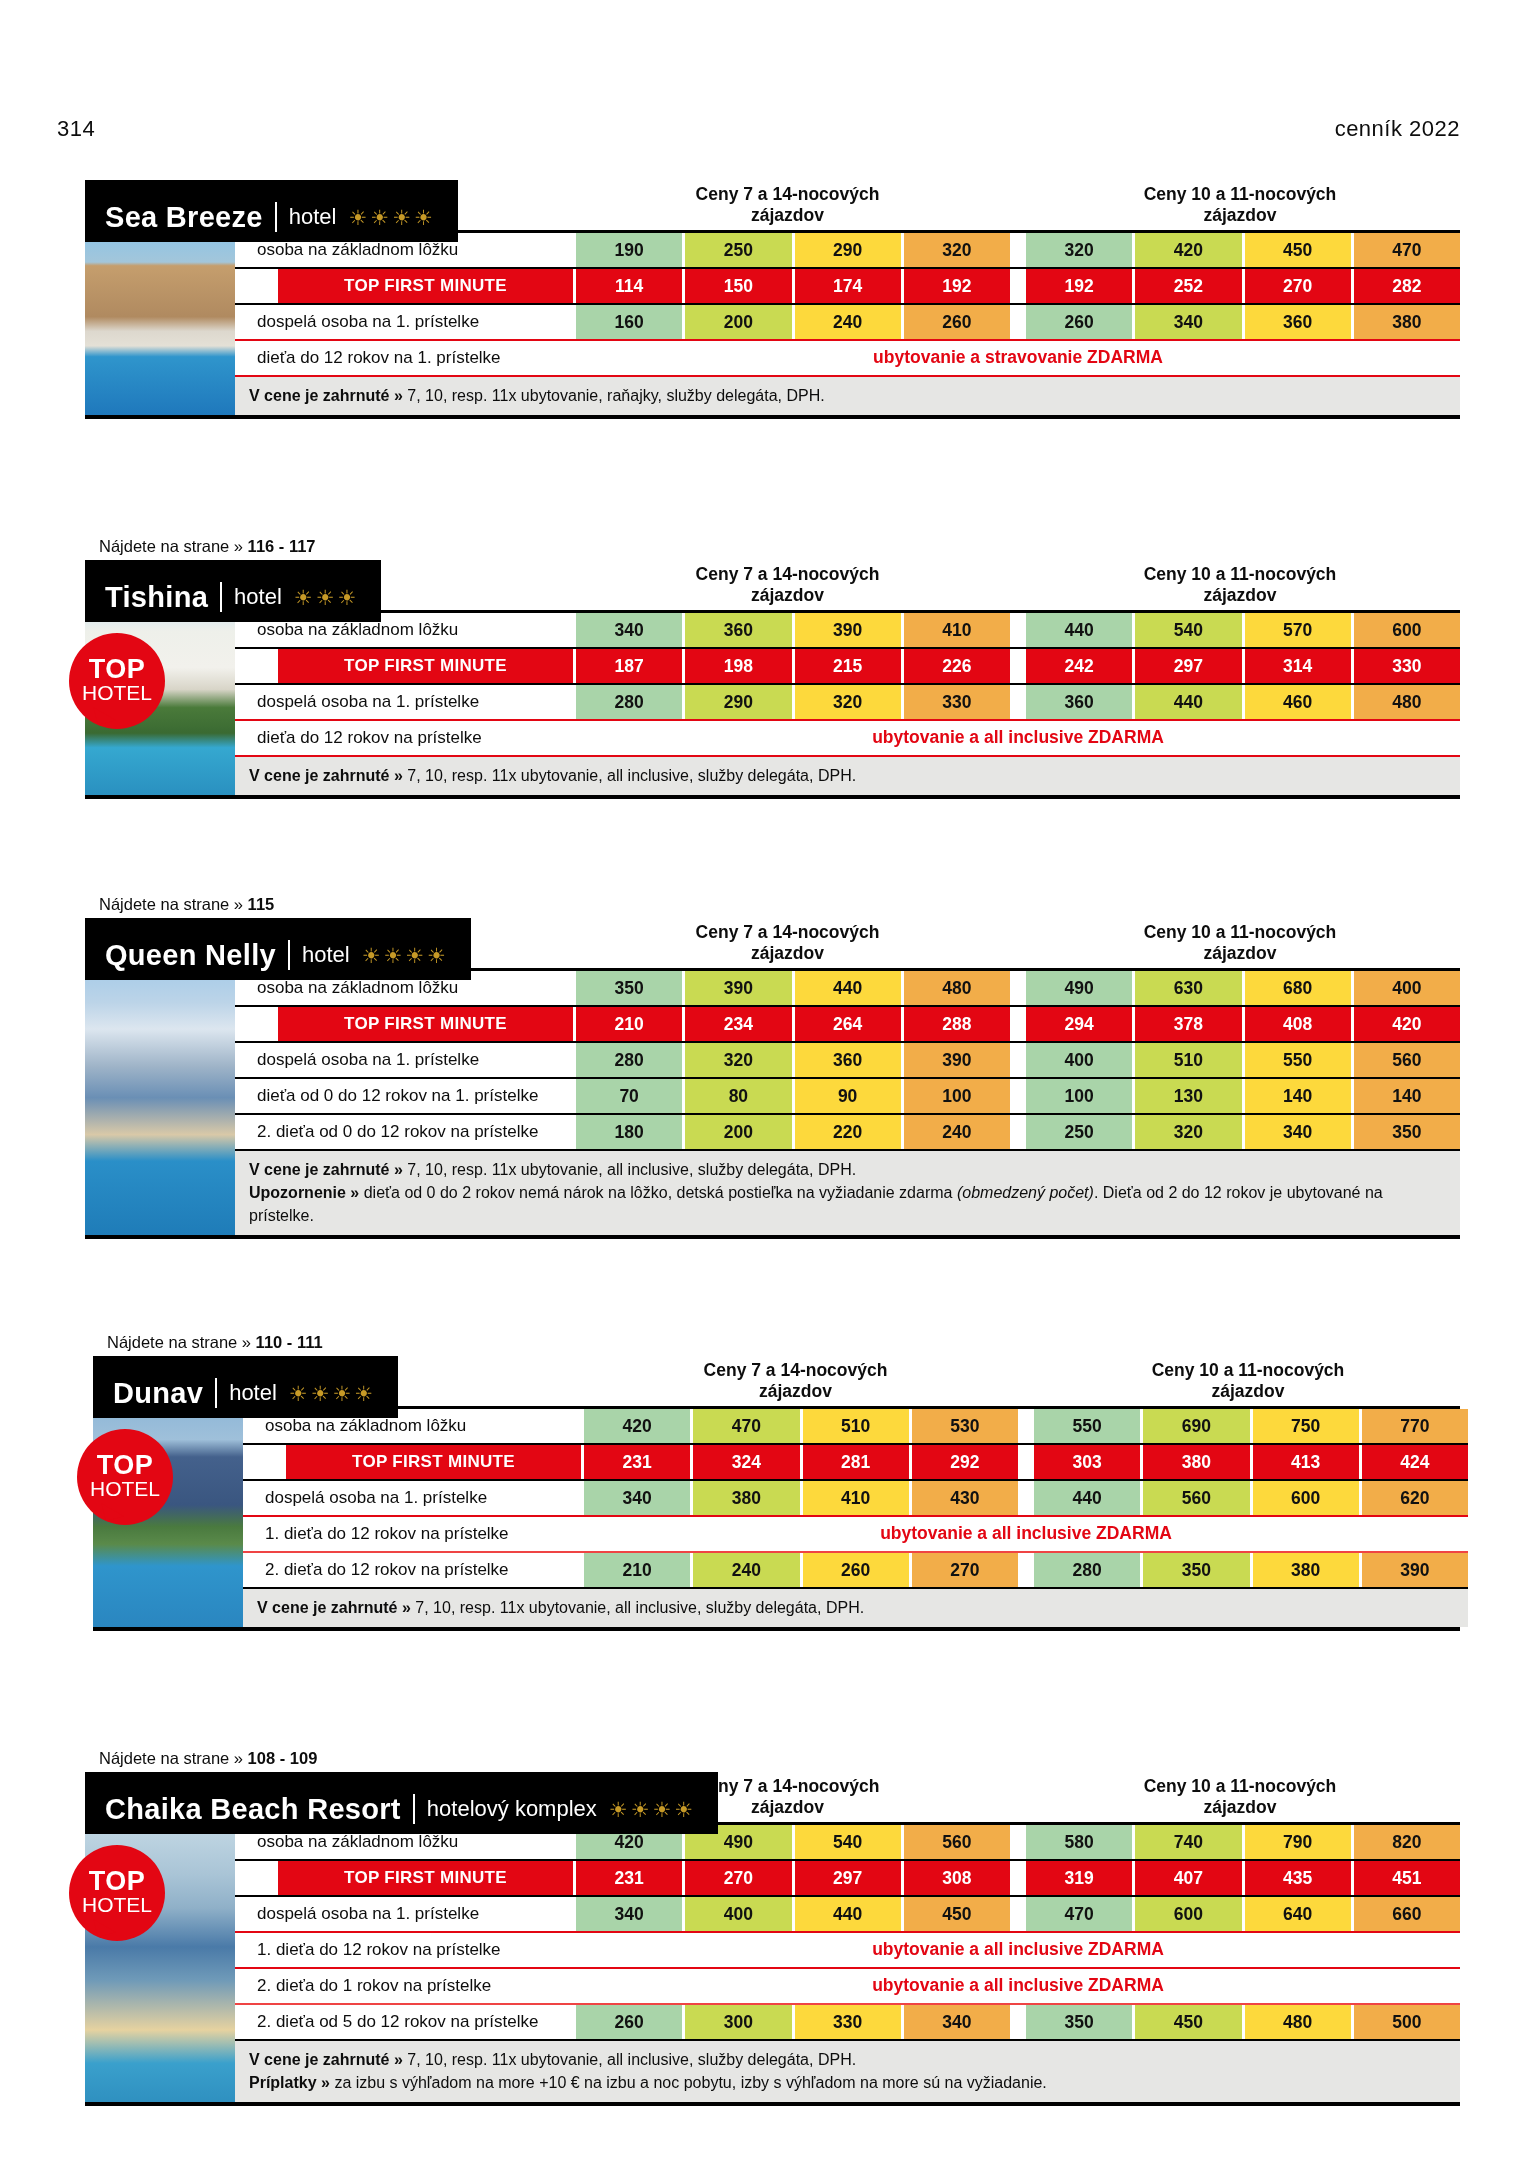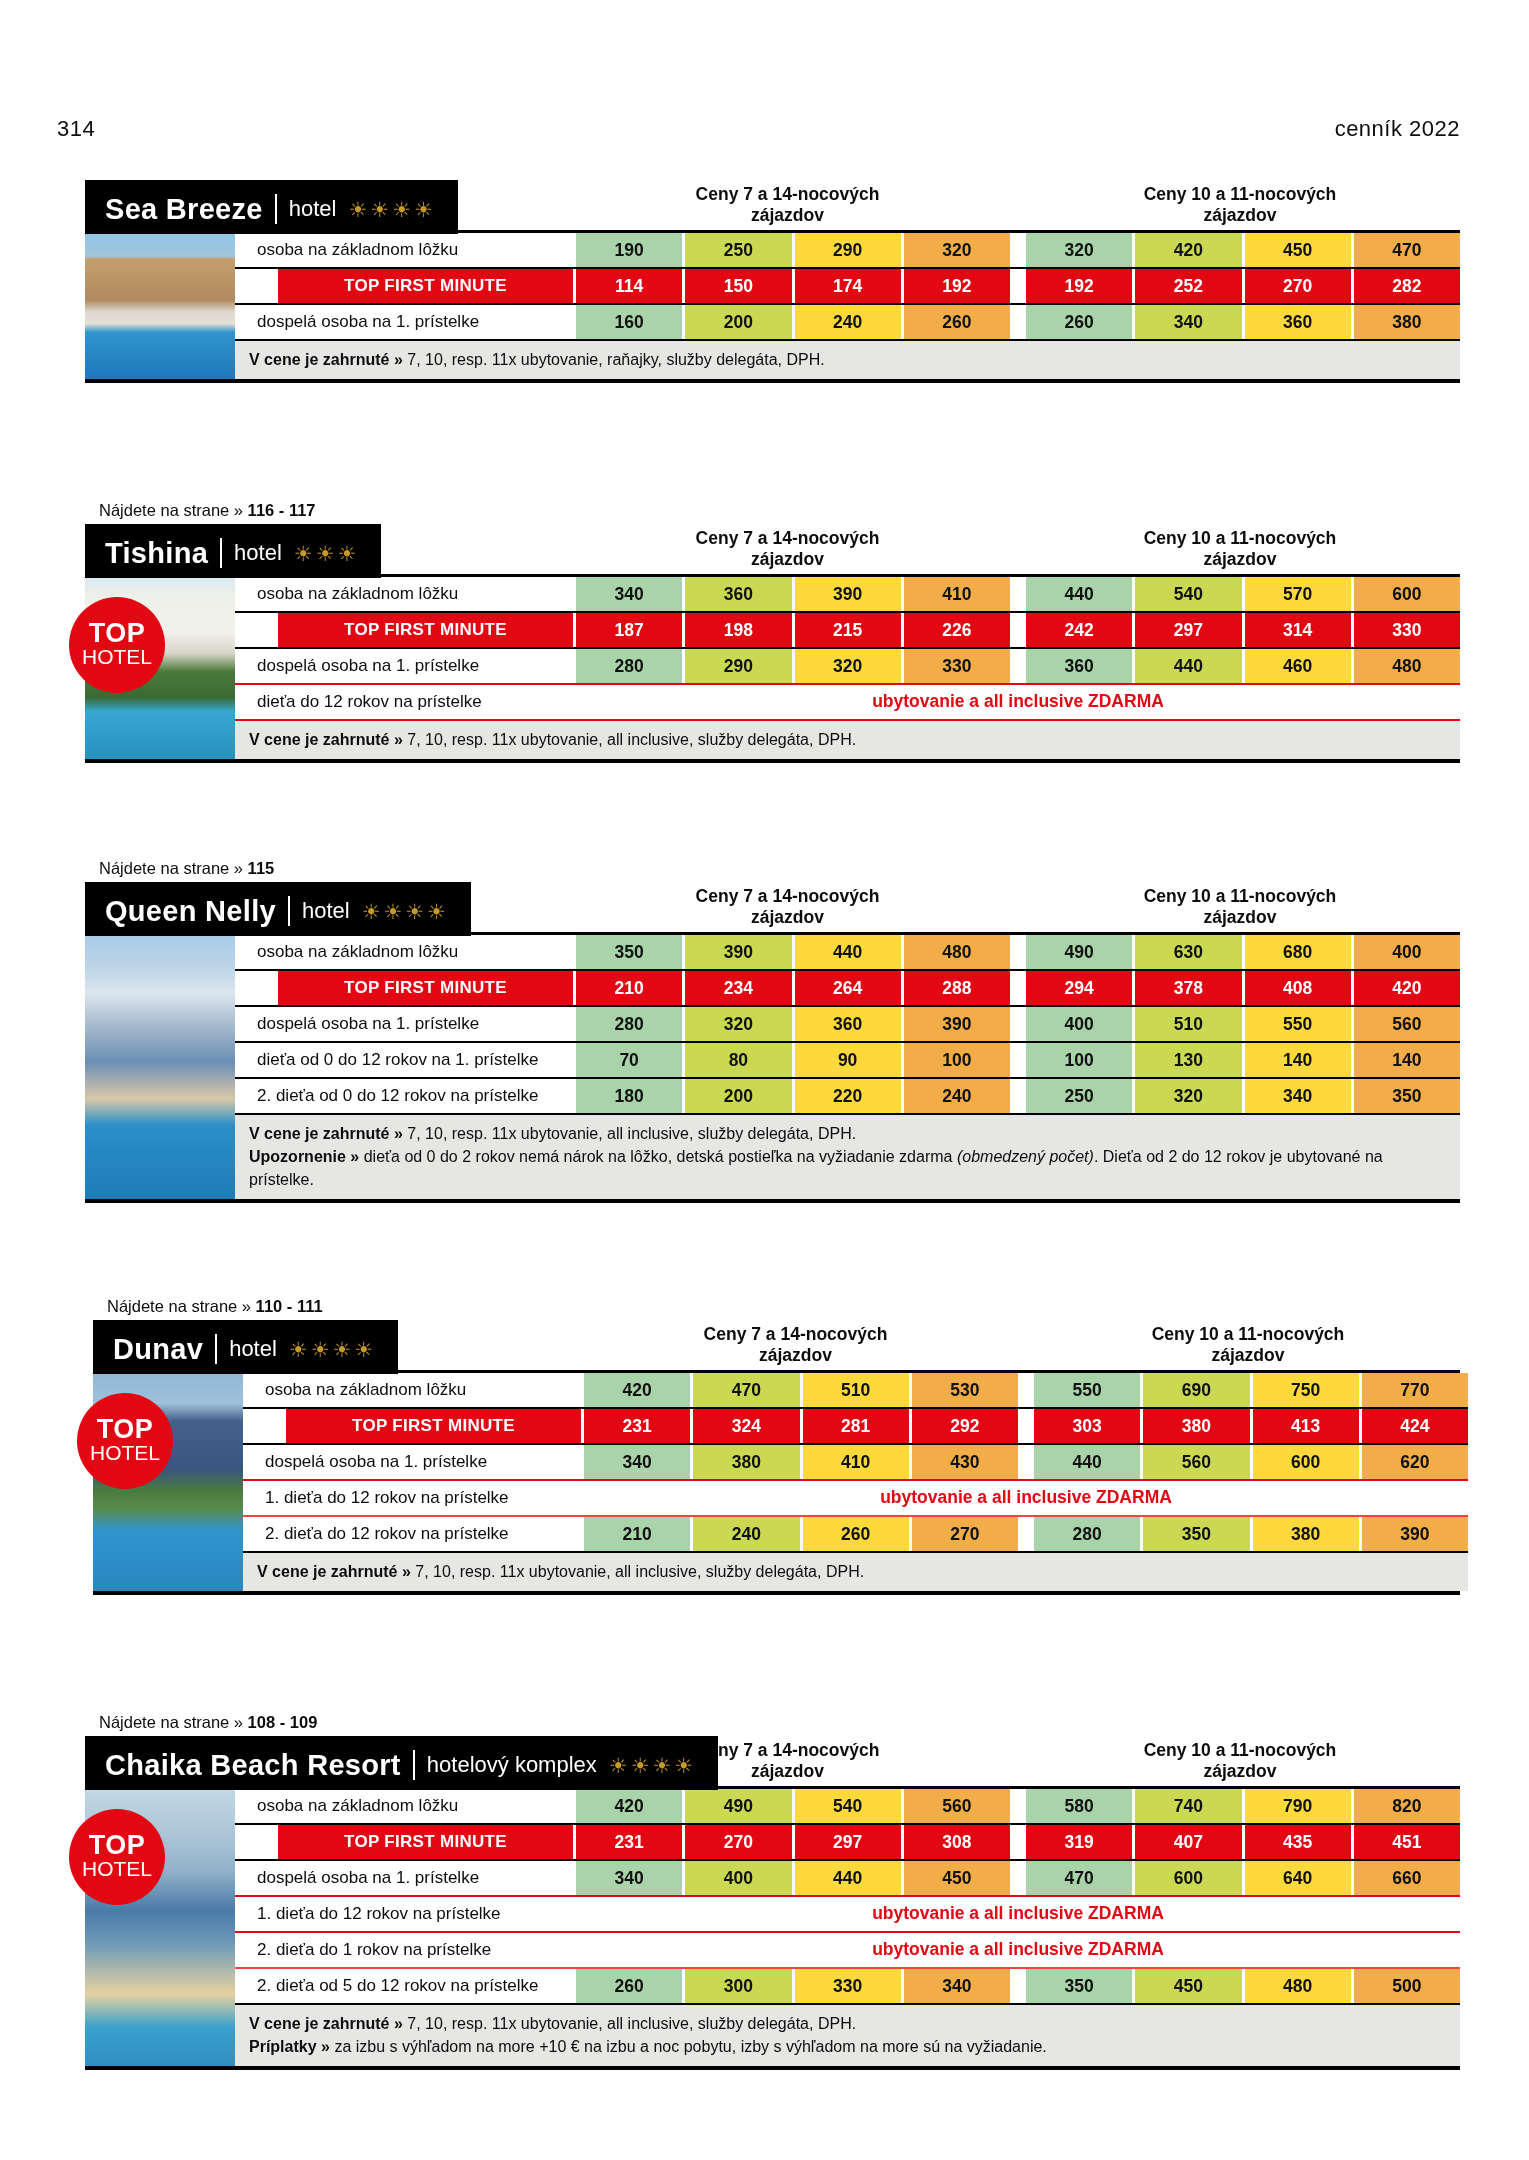--- a/index.html
+++ b/index.html
@@ -5,21 +5,21 @@
   html,body{margin:0;padding:0;background:#fff;}
   body{width:1529px;height:2160px;position:relative;font-family:"Liberation Sans",sans-serif;color:#0d0d0d;overflow:hidden;}
   .page-num{position:absolute;left:57px;top:116px;font-size:22px;letter-spacing:.5px;}
   .edition{position:absolute;right:69px;top:116px;font-size:22px;letter-spacing:.5px;}
   #sections{position:absolute;left:85px;top:0;width:1375px;}
   section.hotel{position:relative;}
   .s0{margin-top:180px;}.s1{margin-top:118px;}.s2{margin-top:96px;}.s3{margin-top:94px;margin-left:8px;}.s4{margin-top:118px;}
   .findline{margin:0 0 4px 14px;font-size:16.5px;}
   .findline b{font-weight:bold;}
   .head-row{position:relative;display:grid;grid-template-columns:480px 445px 10px 440px;align-items:center;height:50px;}
-  .name-bar{position:absolute;left:0;top:0;height:50px;background:#000;color:#fff;display:flex;align-items:center;padding:4px 22px 0 20px;white-space:nowrap;z-index:1;}
+  .name-bar{position:absolute;left:0;top:0;height:50px;background:#000;color:#fff;display:flex;align-items:center;padding:12px 22px 0 20px;white-space:nowrap;z-index:1;}
   .hotel-name{font-weight:bold;font-size:29px;letter-spacing:.3px;}
   .name-div{display:inline-block;width:2px;height:30px;background:#fff;margin:0 12px;}
   .hotel-type{font-size:22px;font-weight:400;}
   .stars{margin-left:12px;font-size:21px;letter-spacing:3px;line-height:1;}
   .group-head{font-weight:bold;font-size:17.5px;line-height:21px;text-align:center;max-width:240px;justify-self:center;}
   .gh1{grid-column:2;}
   .gh2{grid-column:4;}
   .table{display:grid;grid-template-columns:150px 1225px;border-top:3px solid #000;border-bottom:4px solid #000;}
   .photo{position:relative;}
   .p0{background:linear-gradient(180deg,#8ec4e6 0%,#a3c6da 16%,#c59e6d 18%,#b08a60 46%,#ddd8ce 54%,#e4e0d6 62%,#2f95cc 68%,#1f78bc 100%);}
@@ -98,20 +98,24 @@
             <div class="cell" style="background: rgb(169, 212, 169);">160</div>
             <div class="cell" style="background: rgb(201, 218, 82);">200</div>
             <div class="cell" style="background: rgb(253, 217, 60);">240</div>
             <div class="cell" style="background: rgb(242, 173, 73);">260</div>
             <div class="group-gap"></div>
             <div class="cell" style="background: rgb(169, 212, 169);">260</div>
             <div class="cell" style="background: rgb(201, 218, 82);">340</div>
             <div class="cell" style="background: rgb(253, 217, 60);">360</div>
             <div class="cell" style="background: rgb(242, 173, 73);">380</div>
           </div>
+          <div class="row free">
+            <div class="label">dieťa do 12 rokov na 1. prístelke</div>
+            <div class="free-text" style="color: rgb(227, 6, 19);">ubytovanie a stravovanie ZDARMA</div>
+          </div>
           <div class="notes" style="background: rgb(230, 230, 228);">
             <div class="note-line"><span class="seg-bold">V cene je zahrnuté »</span><span class="seg-regular"> 7, 10, resp. 11x ubytovanie, raňajky, služby delegáta, DPH.</span></div>
           </div>
         </div>
     </div>
   </section>
 
   <section class="hotel s1">
     <div class="findline">
       <span>Nájdete na strane » </span>

